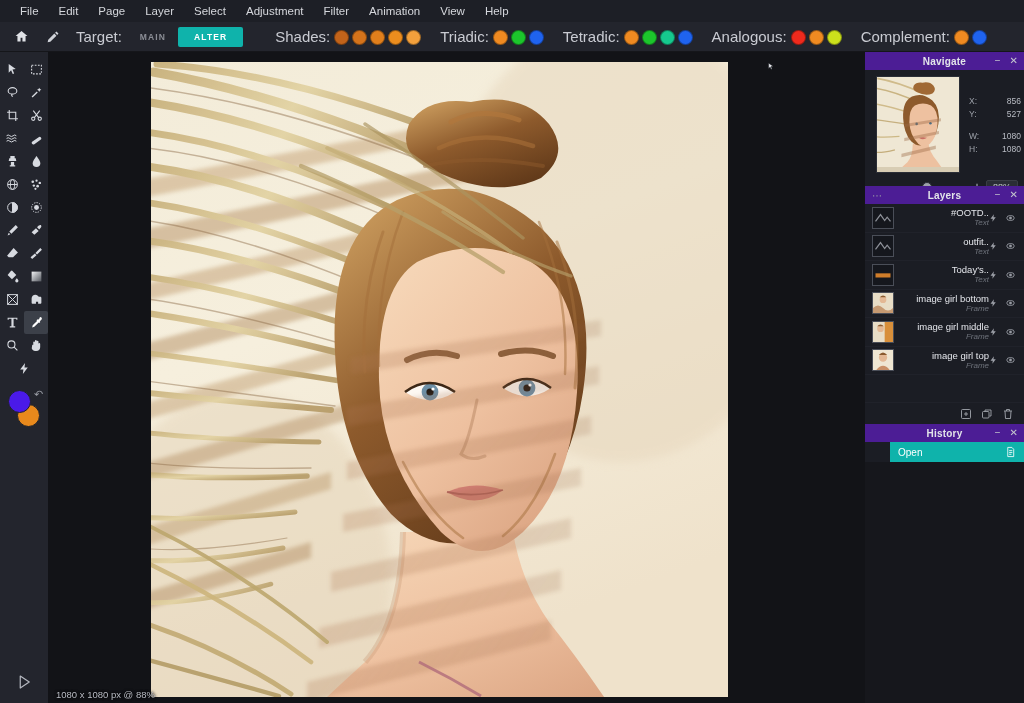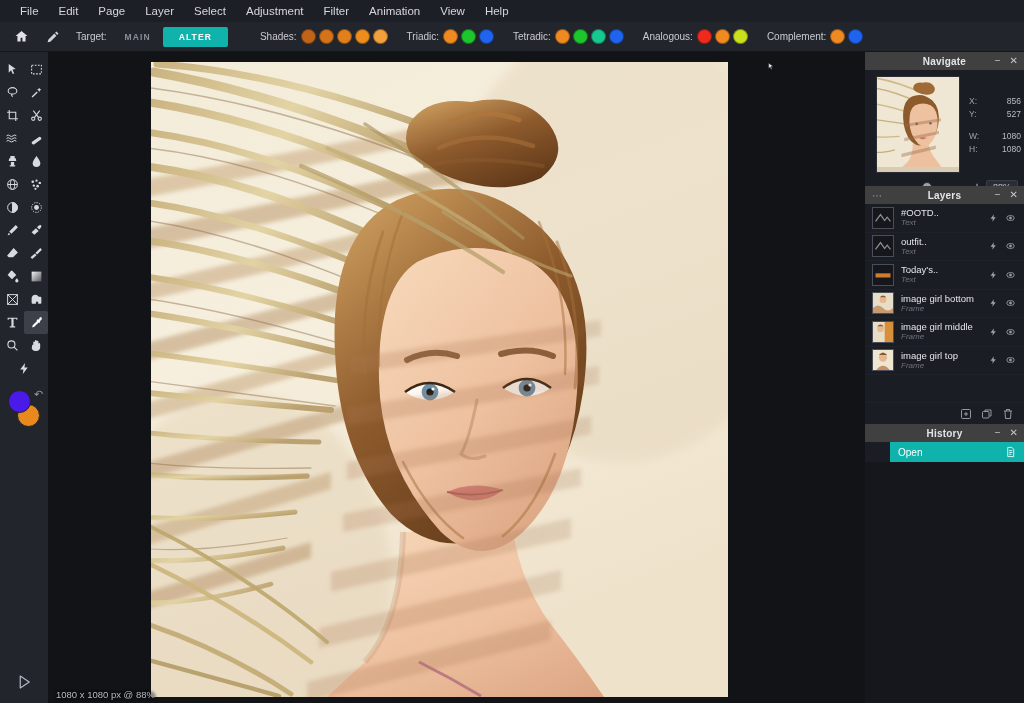--- a/index.html
+++ b/index.html
@@ -24,29 +24,29 @@
   }
 
   
   #optionbar {
     position: absolute; left: 0; top: 22px; width: 1024px; height: 30px;
     background: #23252d;
     display: flex; align-items: center; padding-left: 8px;
     border-bottom: 1px solid #15161a;
   }
   .ob-icon { width: 26px; height: 26px; display: flex; align-items: center; justify-content: center; }
-  .ob-label { color: #c9cbd2; font-size: 10px; margin-left: 6px; margin-right: 6px; white-space: nowrap; }
+  .ob-label { color: #c9cbd2; font-size: 15px; margin-left: 6px; margin-right: 6px; white-space: nowrap; }
   .seg { display: flex; align-items: center; margin-right: 16px; }
   .seg-btn {
     font-size: 8.5px; letter-spacing: 1.1px; color: #8b8e96;
     padding: 4px 12px; border-radius: 2px; background: transparent;
     font-weight: bold; cursor: pointer;
   }
   .seg-btn.active { background: #0fb3ab; color: #ffffff; padding: 5px 16px; }
-  .sw-group { display: flex; align-items: center; margin-left: 10px; }
+  .sw-group { display: flex; align-items: flex-end; margin-left: 10px; }
   .sw-group .ob-label { margin-right: 4px; }
   .swatch {
     width: 15px; height: 15px; border-radius: 50%;
     margin-right: 3px; border: 1px solid rgba(0,0,0,.35);
     display: inline-block;
   }
 
   
   #toolbar {
     position: absolute; left: 0; top: 52px; width: 48px; height: 651px;
@@ -87,21 +87,21 @@
   #statusbar .sb-text { text-shadow: 0 0 3px #000, 0 0 3px #000; }
   #cursor { position: absolute; left: 719px; top: 10px; width: 8px; height: 9px; }
 
   
   #rightdock {
     position: absolute; left: 865px; top: 52px; width: 159px; height: 651px;
     background: #16171c;
   }
   .panel { width: 159px; background: #1b1d24; }
   .panel-head {
-    height: 18px; background: #404040; display: flex; align-items: center;
+    height: 18px; background: #4c1d95; display: flex; align-items: center;
     position: relative; justify-content: center;
   }
   .panel-title { color: #e2e4e9; font-size: 10px; font-weight: bold; letter-spacing: .2px; }
   .panel-head .left-dots { position: absolute; left: 7px; color: #9a9da5; font-size: 10px; letter-spacing: 1px; }
   .panel-head .ctrls { position: absolute; right: 6px; display: flex; gap: 9px; align-items: center; }
   .pc { color: #c4c7ce; font-size: 10px; cursor: pointer; line-height: 1; }
 
   
   #nav-body { height: 116px; position: relative; background: #1b1d24; }
   #nav-thumb {
@@ -129,21 +129,21 @@
   #layers-list { position: absolute; inset: 0 0 22px 0; overflow: hidden; }
   .layer-row {
     height: 28.5px; display: flex; align-items: center; padding-left: 7px;
     border-bottom: 1px solid #20222a;
   }
   .layer-thumb {
     width: 22px; height: 22px; background: #111318; border: 1px solid #4a4e58;
     flex-shrink: 0; overflow: hidden; position: relative;
   }
   .layer-thumb .photo { position: absolute; inset: 0; }
-  .layer-meta { margin-left: 7px; flex: 1; overflow: hidden; }
+  .layer-meta { margin-left: 7px; flex: 1; overflow: hidden; text-align: right; }
   .layer-name { color: #e4e6eb; font-size: 9.5px; line-height: 11px; white-space: nowrap; overflow: hidden; }
   .layer-kind { color: #6f737c; font-size: 8px; line-height: 10px; font-style: italic; }
   .layer-icons { display: flex; gap: 7px; padding-right: 8px; align-items: center; }
   #layers-foot {
     position: absolute; left: 0; bottom: 0; width: 159px; height: 22px;
     background: #1b1d24; display: flex; align-items: center; justify-content: flex-end;
     gap: 9px; padding-right: 10px; border-top: 1px solid #20222a;
   }
 
   

